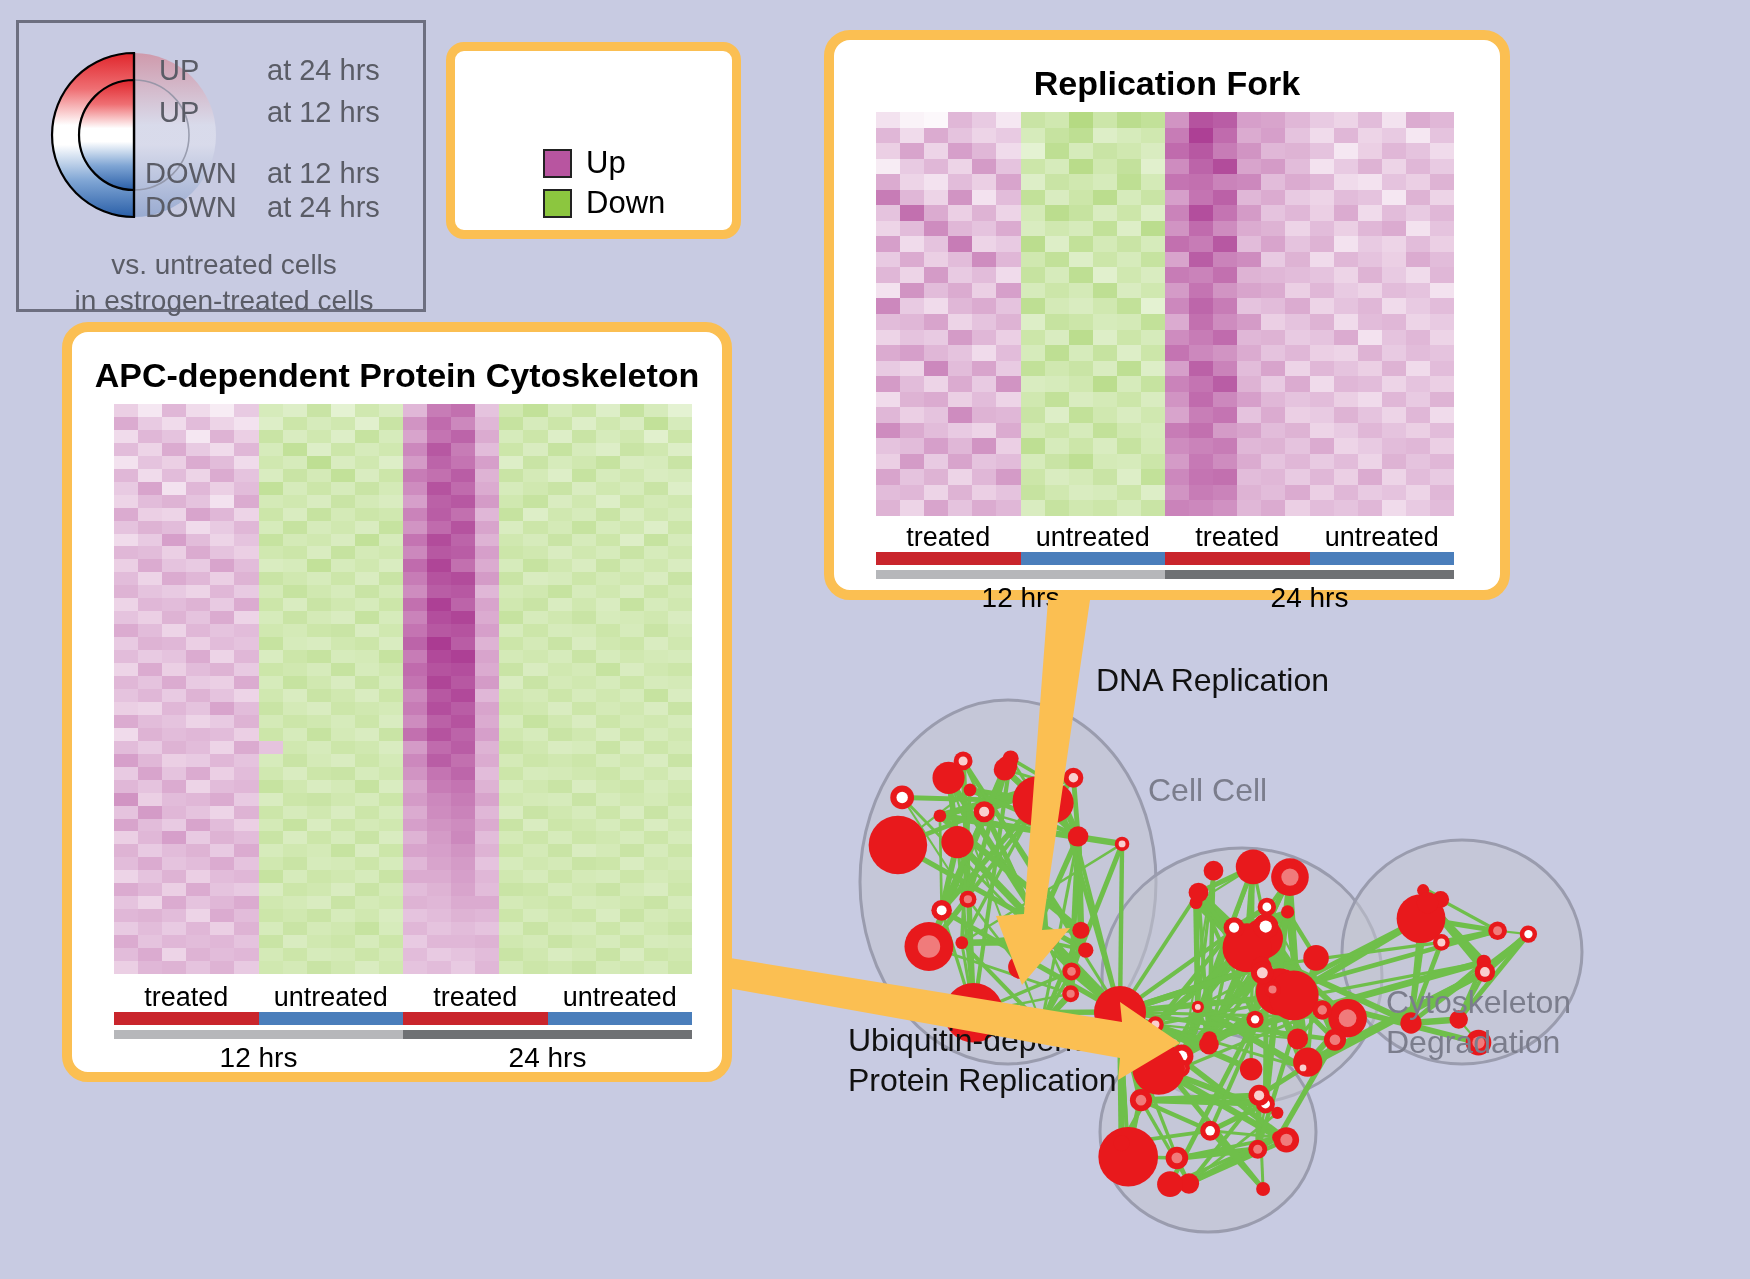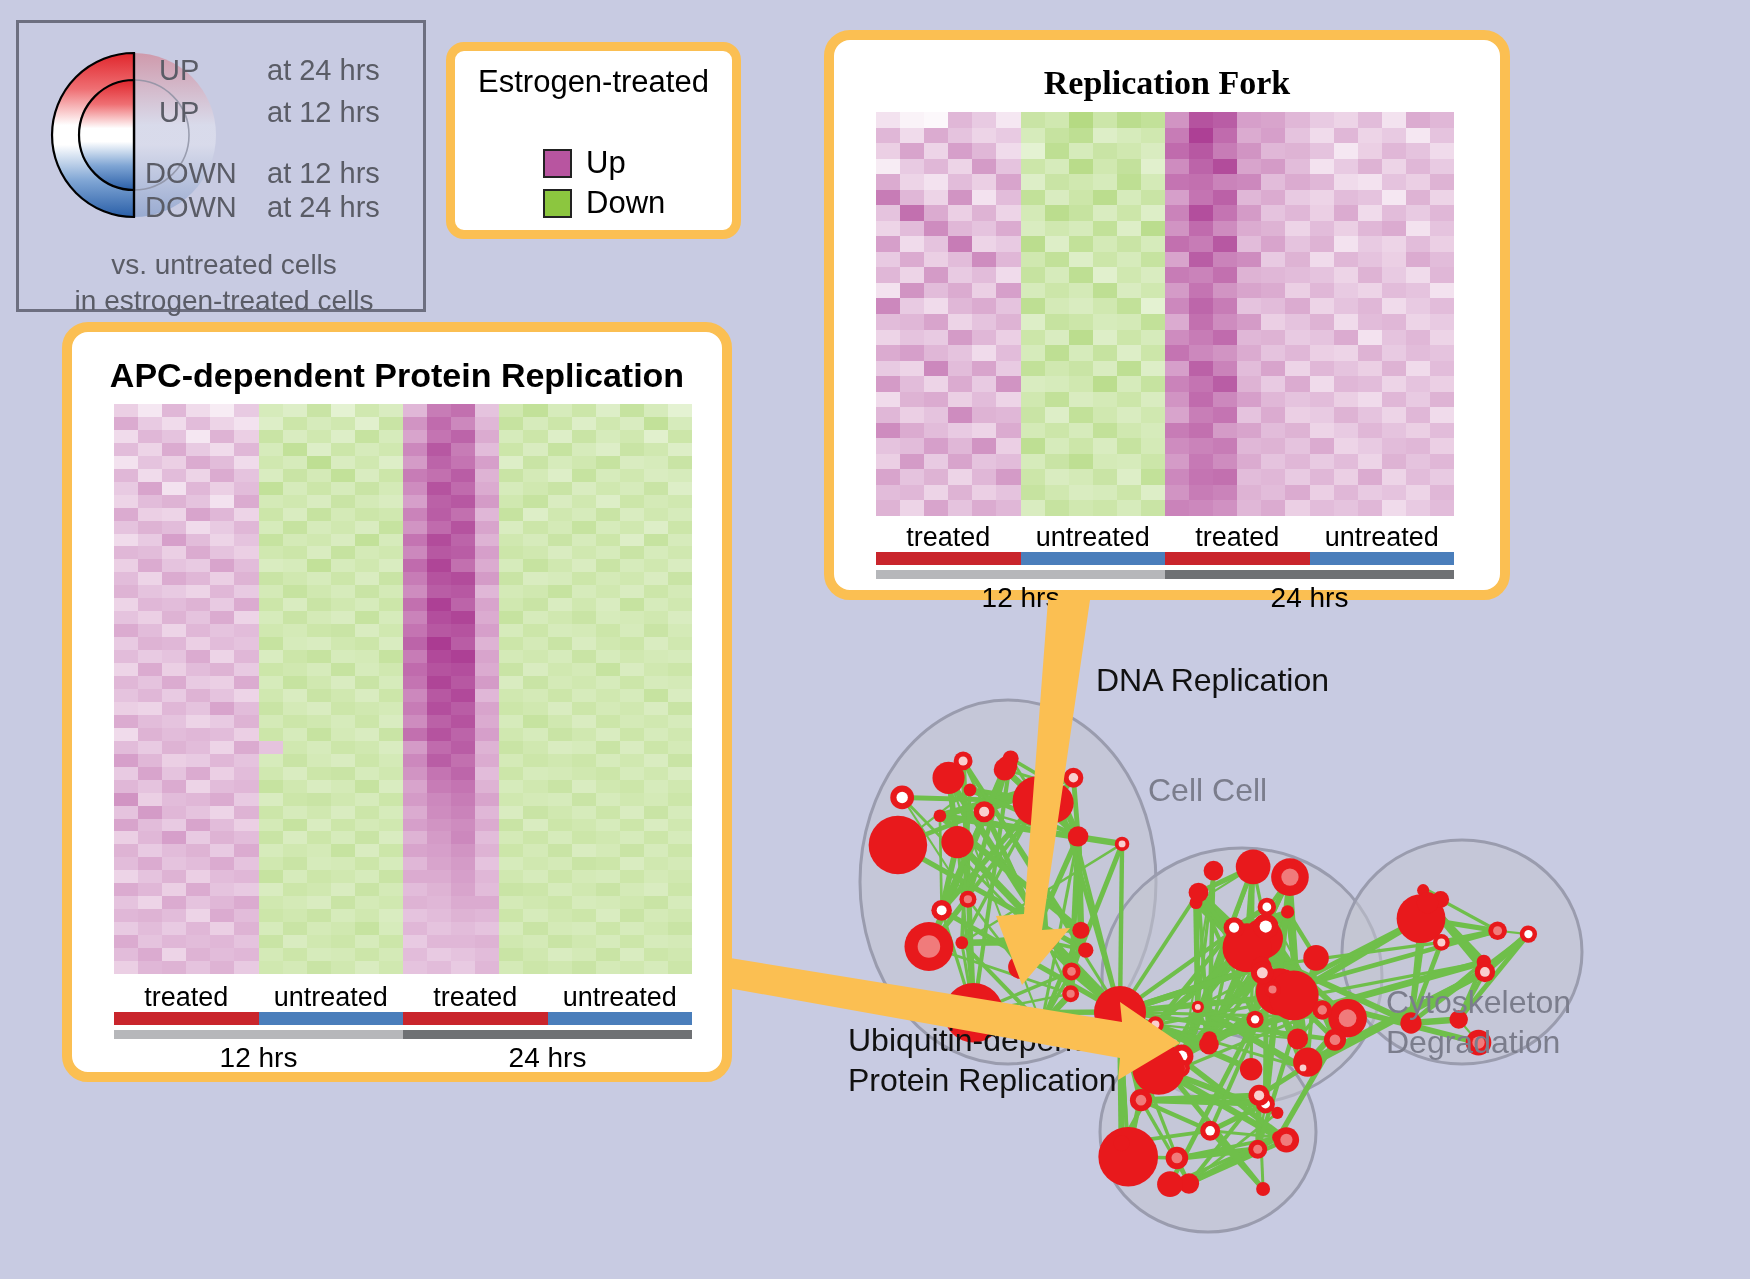--- a/index.html
+++ b/index.html
@@ -117,34 +117,33 @@
     <div class="legend-lbl" style="left:248px;top:168px;">at 24 hrs</div>
 
     <div id="legend-sub">
       <div>vs. untreated cells</div>
       <div>in estrogen-treated cells</div>
     </div>
   </div>
 
   <div id="legend-updown-box">
     <div id="legend-updown-title">
-      <div>Estrogen-treated</div>
     </div>
     <div class="swatch-row" style="top:94px;">
       <span class="swatch" id="sw-up" style="background: rgb(184, 85, 160);"></span>
       <span class="swatch-label">Up</span>
     </div>
     <div class="swatch-row" style="top:134px;">
       <span class="swatch" id="sw-down" style="background: rgb(140, 198, 63);"></span>
       <span class="swatch-label">Down</span>
     </div>
   </div>
 
   <div class="panel" id="panel-replication">
-    <div class="panel-title" style="top:24px;font-family:Liberation Serif, serif;">Replication Fork</div>
+    <div class="panel-title" style="top:24px;">Replication Fork</div>
 
     <div class="heat" id="heat-replication" style="left: 42px; top: 72px; width: 578px; height: 404px; grid-template-columns: repeat(24, 1fr); grid-template-rows: repeat(26, 1fr);">
         <div style="background: rgb(243, 226, 239);"></div>
         <div style="background: rgb(250, 243, 248);"></div>
         <div style="background: rgb(252, 248, 251);"></div>
         <div style="background: rgb(224, 183, 215);"></div>
         <div style="background: rgb(232, 202, 226);"></div>
         <div style="background: rgb(245, 231, 242);"></div>
         <div style="background: rgb(201, 228, 165);"></div>
         <div style="background: rgb(208, 232, 176);"></div>
@@ -785,21 +784,21 @@
         <div style="flex: 1 1 0%; background: rgb(111, 113, 116);"></div>
       </div>
 
     <div class="time-labels" id="times-rep" style="left:42px;top:542px;width:578px;">
         <span>12 hrs</span>
         <span>24 hrs</span>
       </div>
   </div>
 
   <div class="panel" id="panel-apc">
-    <div class="panel-title" style="top:24px;">APC-dependent Protein Replication</div>
+    <div class="panel-title" style="top:24px;">APC-dependent Protein Cytoskeleton</div>
 
     <div class="heat" id="heat-apc" style="left: 42px; top: 72px; width: 578px; height: 570px; grid-template-columns: repeat(24, 1fr); grid-template-rows: repeat(44, 1fr);">
         <div style="background: rgb(235, 207, 228);"></div>
         <div style="background: rgb(245, 231, 242);"></div>
         <div style="background: rgb(224, 183, 215);"></div>
         <div style="background: rgb(240, 219, 235);"></div>
         <div style="background: rgb(247, 236, 244);"></div>
         <div style="background: rgb(232, 202, 226);"></div>
         <div style="background: rgb(214, 235, 187);"></div>
         <div style="background: rgb(221, 238, 199);"></div>

